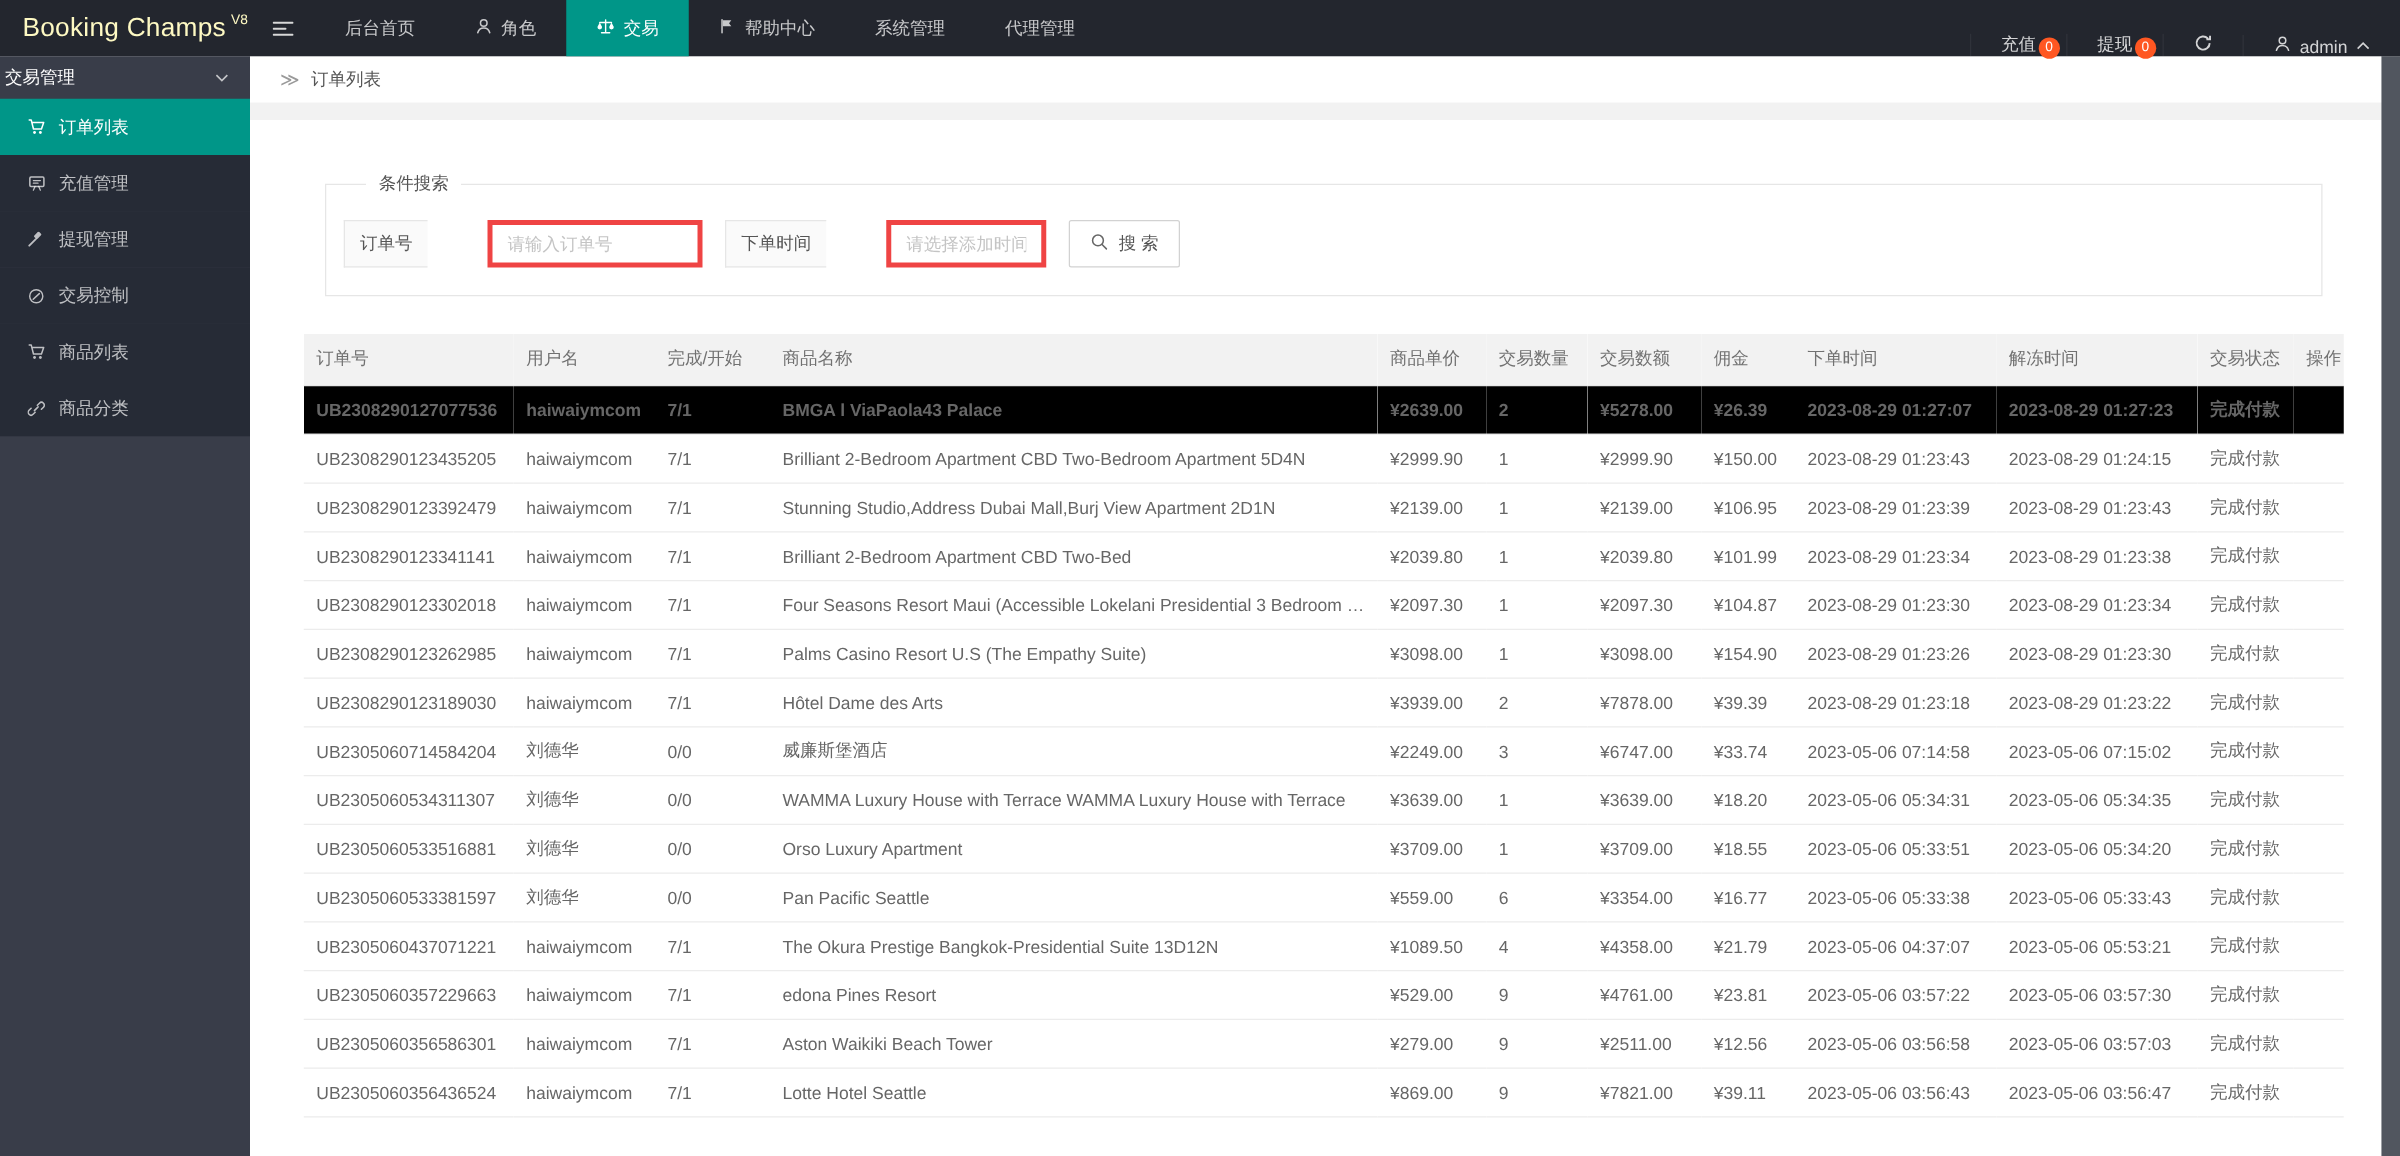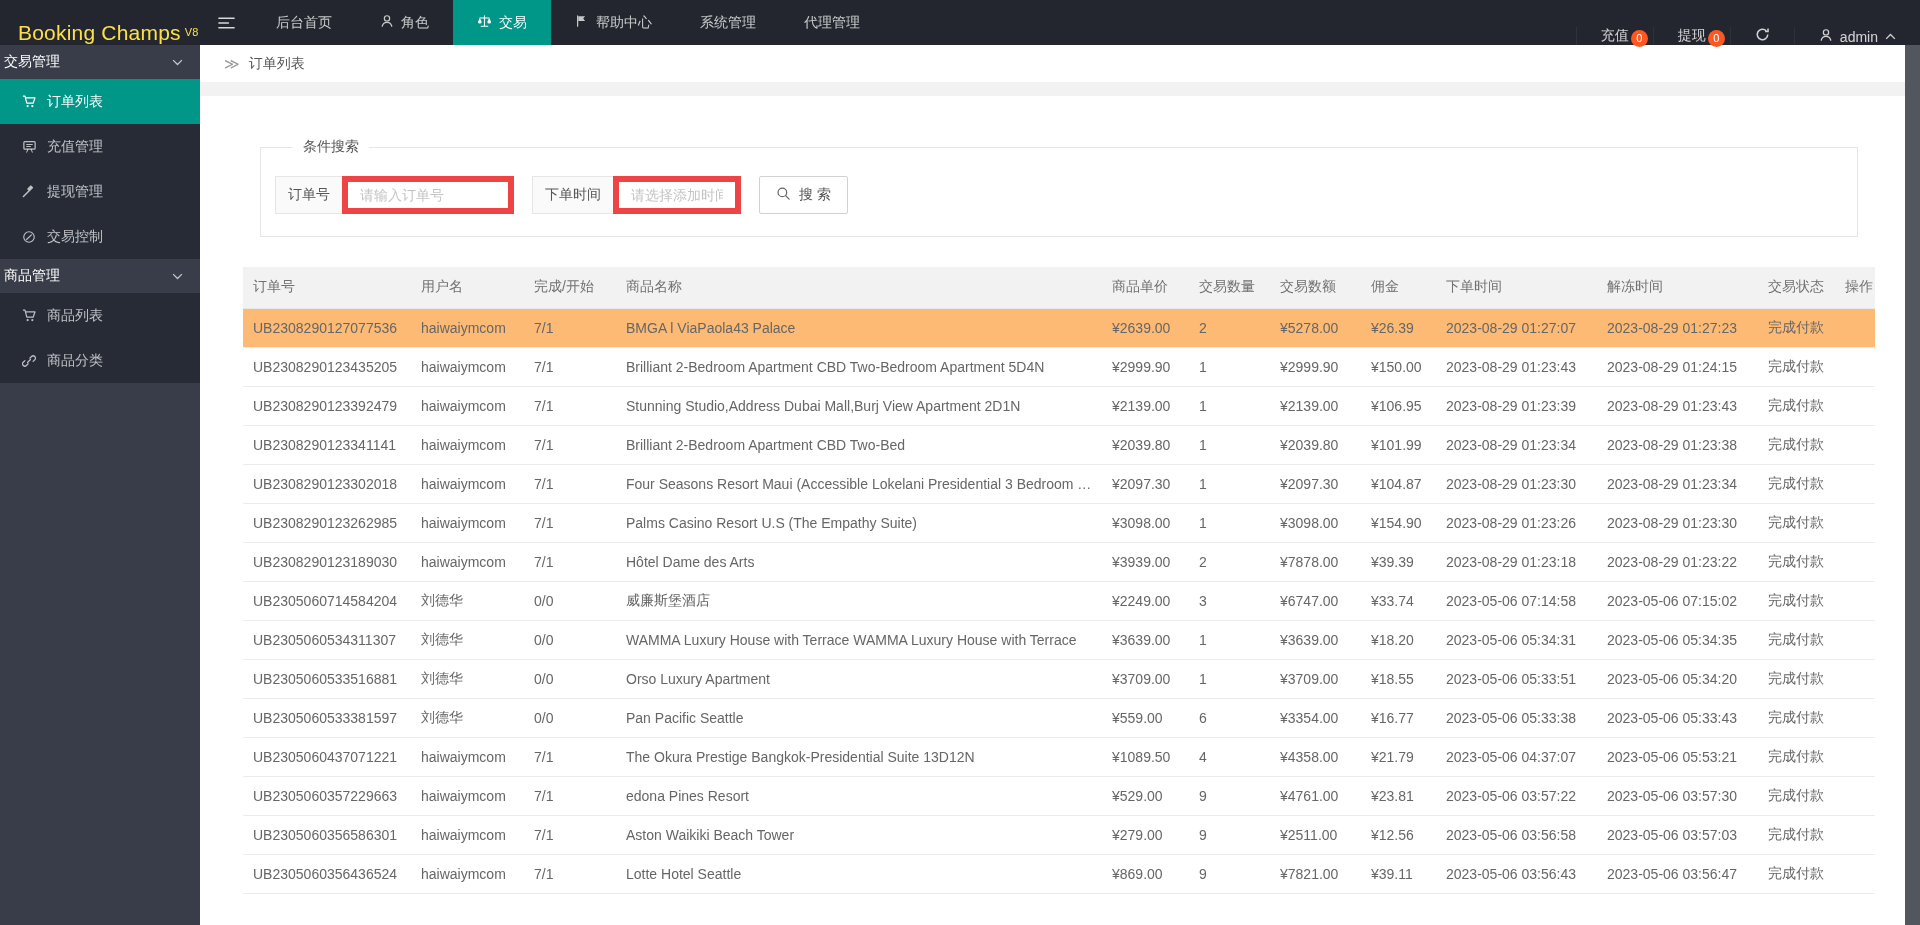--- a/index.html
+++ b/index.html
@@ -8,21 +8,21 @@
     --topbar-bg:#23262E;
     --sidebar-bg:#393D49;
     --submenu-bg:#262B36;
   }
   *{margin:0;padding:0;box-sizing:border-box;}
   html,body{width:1920px;height:925px;overflow:hidden;}
   body{font-family:"Liberation Sans","DejaVu Sans",sans-serif;background:#F2F2F2;position:relative;font-size:14px;}
 
   
   .topbar{position:absolute;top:0;left:0;width:1920px;height:45px;background:var(--topbar-bg);display:flex;align-items:stretch;z-index:10;}
-  .logo{width:200px;display:flex;align-items:flex-end;padding-left:18px;color:#fde047;font-size:21px;letter-spacing:.2px;cursor:pointer;white-space:nowrap;}
+  .logo{width:200px;display:flex;align-items:center;padding-left:18px;color:#fef9c3;font-size:21px;letter-spacing:.2px;cursor:pointer;white-space:nowrap;}
   .logo sup{font-size:11px;margin-left:4px;transform:translateY(-7px);}
   .hamburger{width:52px;display:flex;align-items:center;justify-content:center;color:#d8d8d8;cursor:pointer;}
   .topnav{display:flex;align-items:stretch;}
   .nav-item{display:flex;align-items:center;gap:7px;padding:0 24px;color:rgba(255,255,255,.75);cursor:pointer;white-space:nowrap;}
   .nav-item.active{background:var(--accent);color:#fff;}
   .topbar-right{margin-left:auto;display:flex;align-items:flex-end;}
   .tb-item{position:relative;display:flex;align-items:center;gap:7px;padding:0 24px;color:rgba(255,255,255,.8);cursor:pointer;border-left:1px solid rgba(255,255,255,.06);white-space:nowrap;}
   .tb-badge{position:absolute;top:3px;right:5px;background:var(--badge);color:#fff;font-size:11px;min-width:17px;height:17px;line-height:17px;border-radius:9px;text-align:center;padding:0 4px;}
   .chev{display:inline-flex;align-items:center;}
 
@@ -41,31 +41,31 @@
   .main{position:absolute;top:45px;left:200px;right:15px;bottom:0;background:#F2F2F2;overflow:hidden;}
   .breadcrumb-bar{height:37px;background:#fff;display:flex;align-items:center;padding-left:24px;color:#555;}
   .bc-icon{color:#9a9a9a;margin-right:9px;font-size:15px;}
   .content{margin-top:14px;background:#fff;height:829px;padding:2px 30px 0 43px;}
 
   fieldset.search-fieldset{border:1px solid #E6E6E6;margin:40px 17px 0 17px;padding:12px 14px 22px;}
   fieldset.search-fieldset legend{color:#555;padding:0 10px;margin-left:18px;}
   .search-row{display:flex;align-items:center;gap:18px;margin-top:8px;}
   .sgroup{display:flex;height:38px;}
   .slabel{display:flex;align-items:center;padding:0 12px;background:#FAFAFA;border:1px solid #E6E6E6;border-right:none;color:#555;white-space:nowrap;}
-  .sinput{border:6px solid #ef4444;padding:0 12px;color:#4d7c0f;outline:none;font-size:14px;font-family:inherit;}
+  .sinput{border:4px solid #ef4444;padding:0 12px;color:#4d7c0f;outline:none;font-size:14px;font-family:inherit;margin-left:48px;}
   .sinput::placeholder{color:#C4C4C4;}
   .search-btn{display:flex;align-items:center;gap:8px;height:38px;padding:0 16px;background:#fff;border:1px solid #D2D2D2;border-radius:2px;color:#555;font-size:14px;cursor:pointer;font-family:inherit;}
   .search-btn .ico{color:#666;}
 
   
   .table-wrap{margin-top:30px;}
   table.orders{width:1632px;border-collapse:collapse;table-layout:fixed;}
   table.orders th{background:#F2F2F2;font-weight:normal;color:#717171;text-align:left;height:41px;padding:0 10px;border-bottom:1px solid #E8E8E8;white-space:nowrap;overflow:hidden;}
   table.orders td{height:39px;padding:0 10px;color:#666;border-bottom:1px solid #ECECEC;white-space:nowrap;overflow:hidden;text-overflow:ellipsis;}
-  table.orders tbody tr:first-child{background:#fdba74;}
+  table.orders tbody tr:first-child{background:#000000;font-weight:bold;}
 </style>
 </head>
 <body>
 
 <header class="topbar">
   <div class="logo">
     <span>Booking Champs</span>
     <sup>V8</sup>
   </div>
   <div class="hamburger">
@@ -174,28 +174,20 @@
       <span>提现管理</span>
     </div>
     <div class="side-item">
       <span class="ico ">
         <svg width="14" height="14" viewBox="0 0 16 16">
           <circle cx="8" cy="8" r="6" fill="none" stroke="currentColor" stroke-width="1.3"></circle>
           <path d="M5.2 10.8L10.8 5.6" stroke="currentColor" stroke-width="1.4" stroke-linecap="round"></path>
         </svg>
       </span>
       <span>交易控制</span>
-    </div>
-    <div class="side-group-title">
-      <span>商品管理</span>
-      <span class="ico chev">
-        <svg width="11" height="7" viewBox="0 0 12 8">
-          <path d="M1 1.3l5 5 5-5" fill="none" stroke="currentColor" stroke-width="1.5"></path>
-        </svg>
-      </span>
     </div>
     <div class="side-item">
       <span class="ico ">
         <svg width="15" height="15" viewBox="0 0 16 16">
           <path d="M1 2.2h2.2l1.9 7.6h6.8l1.9-5.6H4" fill="none" stroke="currentColor" stroke-width="1.3" stroke-linejoin="round"></path>
           <circle cx="6" cy="12.8" r="1.2" fill="currentColor"></circle>
           <circle cx="11" cy="12.8" r="1.2" fill="currentColor"></circle>
         </svg>
       </span>
       <span>商品列表</span>

